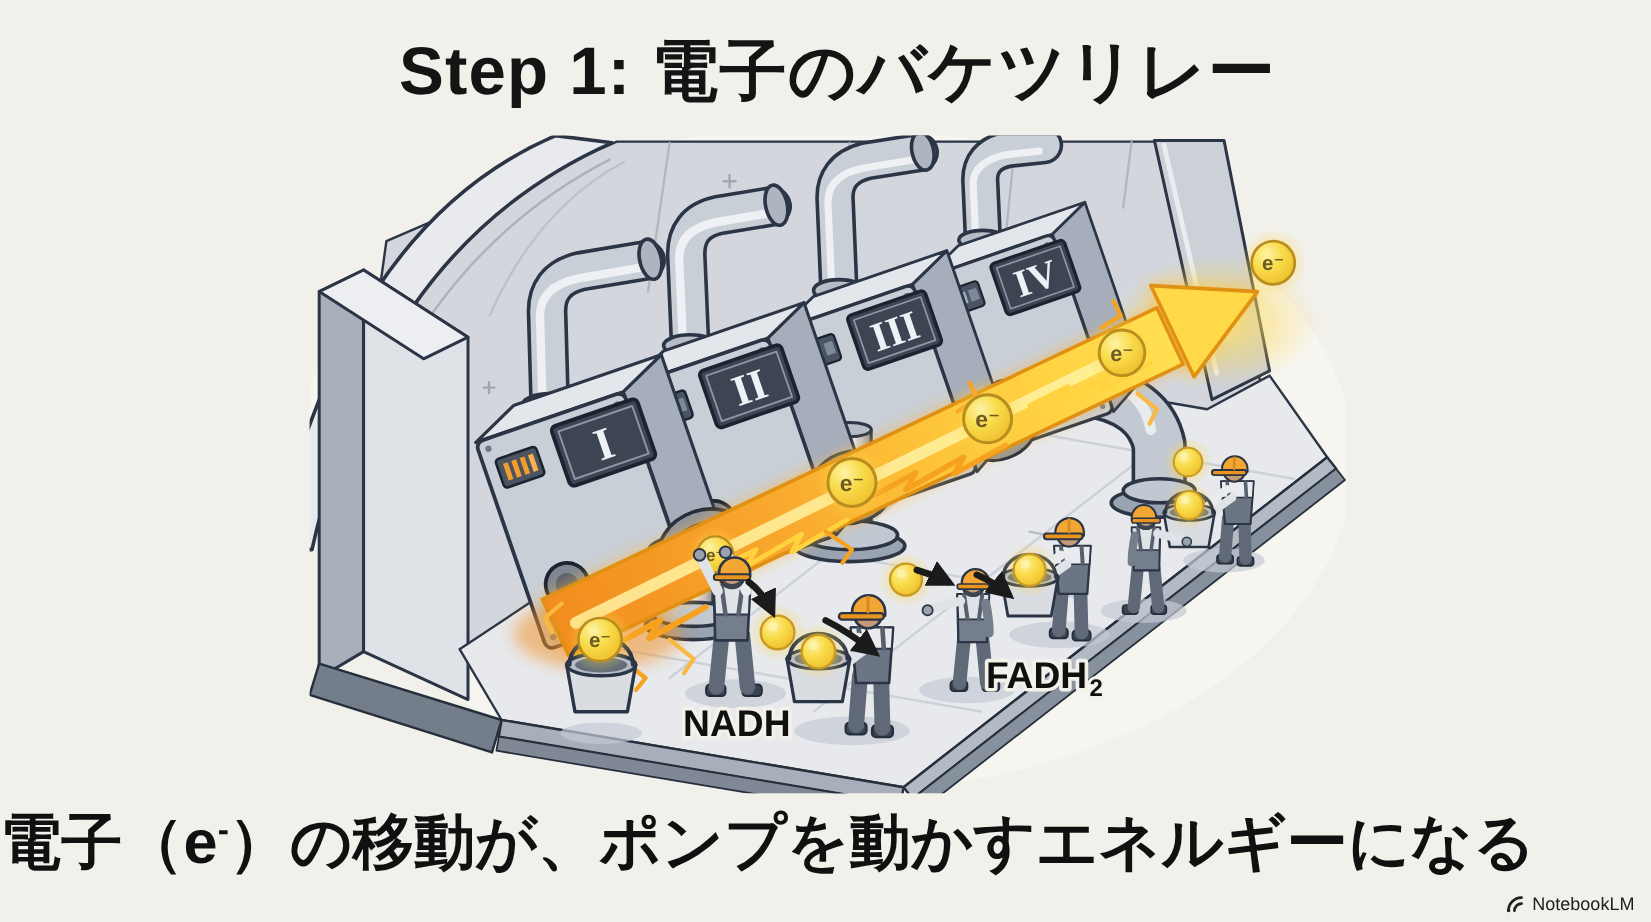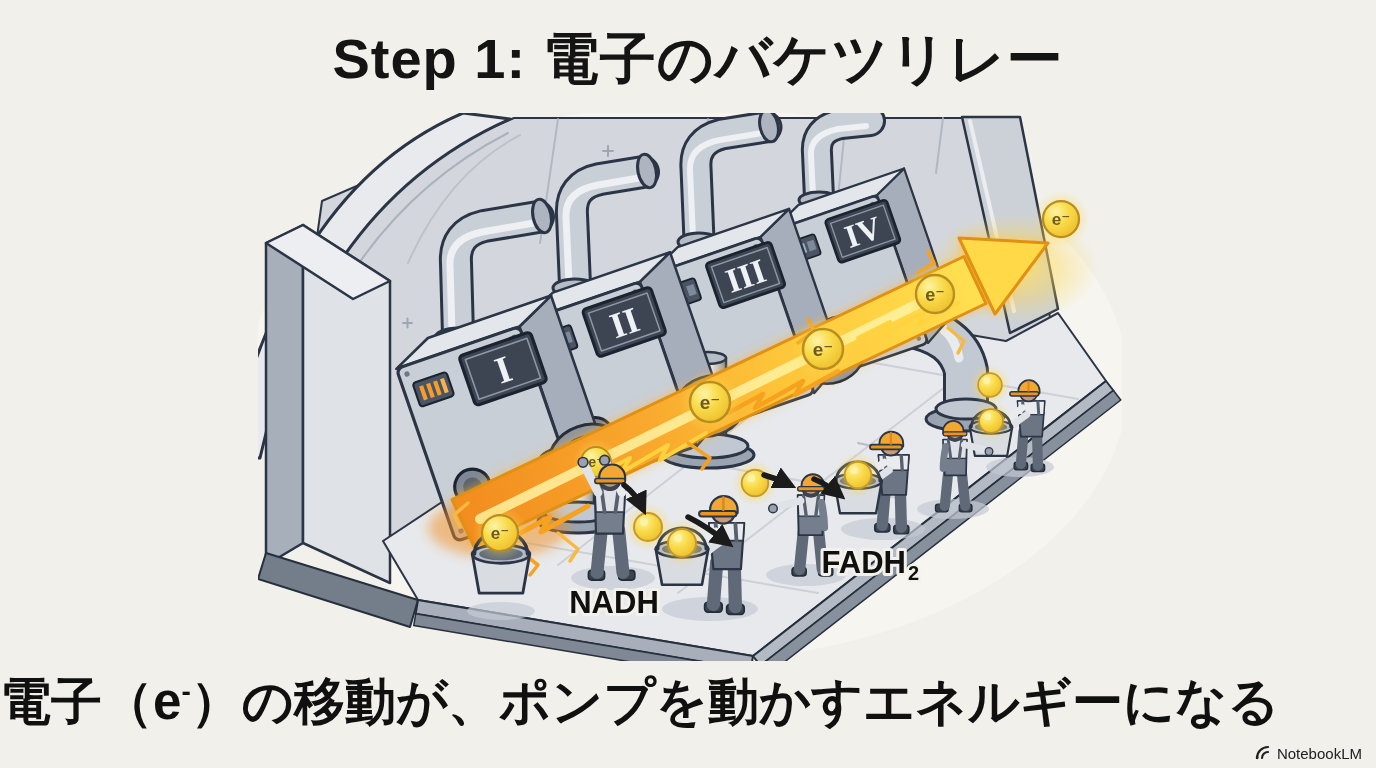--- a/index.html
+++ b/index.html
@@ -12,21 +12,21 @@
     position:absolute;left:10px;top:22px;width:1376px;text-align:center;
     font-size:56px;font-weight:800;color:#141414;letter-spacing:1px;
   }
   .caption{
     position:absolute;left:0;top:668px;width:1248px;text-align:center;
     font-size:51px;font-weight:800;color:#101010;letter-spacing:0px;white-space:nowrap;
   }
   .caption sup{font-size:0.55em;vertical-align:super;font-weight:800;}
   .scene{position:absolute;left:258px;top:113px;width:864px;height:548px;}
   .watermark{
-    position:absolute;right:14px;bottom:6px;display:flex;gap:5px;
+    position:absolute;right:14px;bottom:6px;display:flex;align-items:center;gap:5px;
     font-size:15px;font-weight:500;color:#202020;
   }
   .watermark svg{display:block;}
   svg text{font-family:"Liberation Sans","DejaVu Sans",sans-serif;}
   .numeral{font-family:"Liberation Serif","DejaVu Serif",serif;}
 </style>
 </head>
 <body>
 
 <div class="title">Step 1: 電子のバケツリレー</div>

